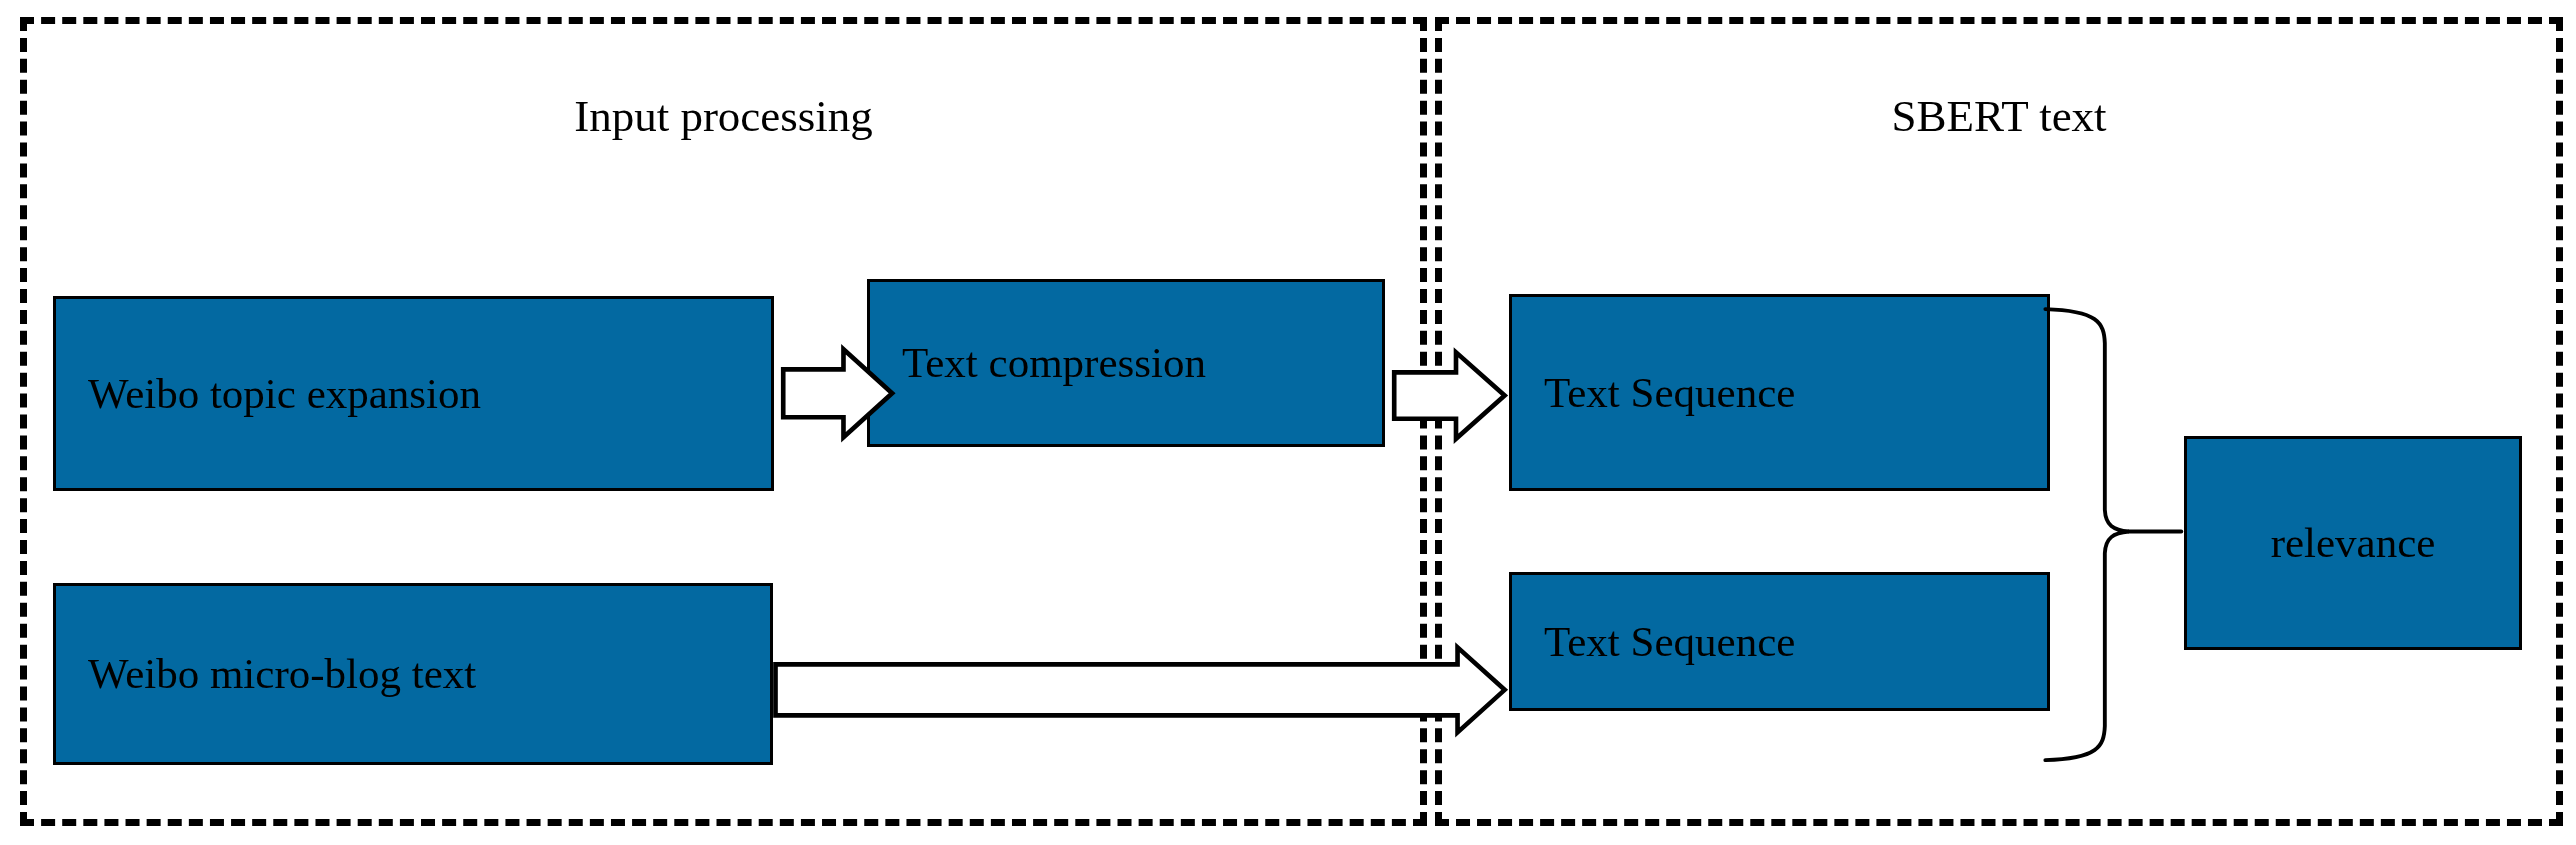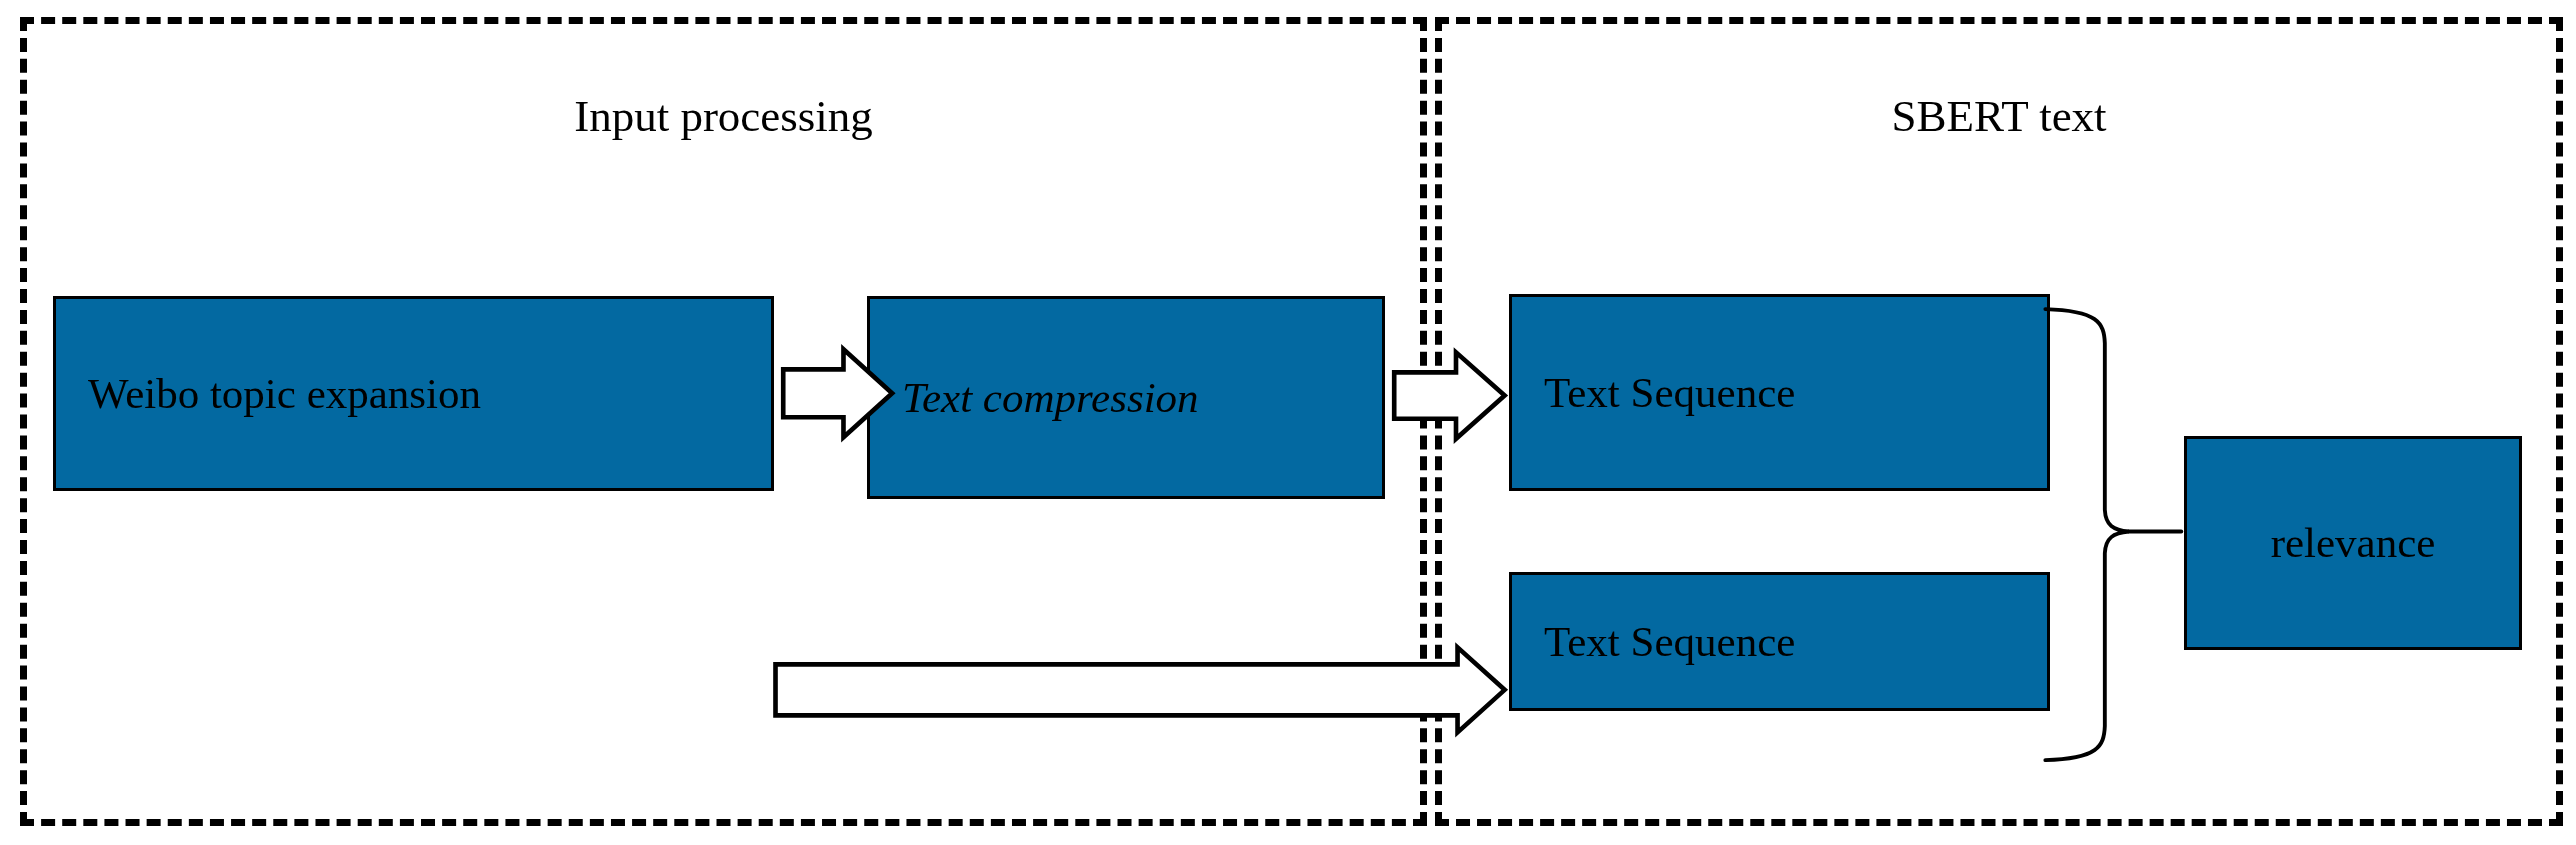--- a/index.html
+++ b/index.html
@@ -50,21 +50,21 @@
     font-size: 43px;
     line-height: 1.05;
     white-space: nowrap;
     font-family: "Liberation Serif", "DejaVu Serif", serif;
   }
   .node > span { display: block; width: 100%; }
   .node.left-pad  > span { padding-left: 32px; text-align: left; }
   .node.centered  > span { text-align: center; }
 
   #node-topic-expansion { left: 53px;   top: 296px; width: 721px; height: 195px; }
-  #node-text-compress   { left: 867px; top: 296px; width: 518px; height: 203px; font-style: italic; }
+  #node-text-compress   { left: 867px; top: 279px; width: 518px; height: 168px; }
   #node-topic-seq       { left: 1509px; top: 294px; width: 541px; height: 197px; }
   #node-microblog-text  { left: 53px;   top: 583px; width: 720px; height: 182px; }
   #node-text-seq        { left: 1509px; top: 572px; width: 541px; height: 139px; }
   #node-relevance       { left: 2184px; top: 436px; width: 338px; height: 214px; }
 
   
   #connectors {
     position: absolute;
     left: 0; top: 0;
     width: 2576px;
@@ -96,20 +96,23 @@
   <div id="title-sbert" class="panel-title">SBERT text</div>
 
   <div id="node-topic-expansion" class="node left-pad">
     <span>Weibo topic expansion</span>
   </div>
 
   <div id="node-text-compress" class="node left-pad">
     <span>Text compression</span>
   </div>
 
+  <div id="node-microblog-text" class="node left-pad">
+    <span>Weibo micro-blog text</span>
+  </div>
 
   <div id="node-topic-seq" class="node left-pad">
     <span>Text Sequence</span>
   </div>
 
   <div id="node-text-seq" class="node left-pad">
     <span>Text Sequence</span>
   </div>
 
   <div id="node-relevance" class="node centered">

